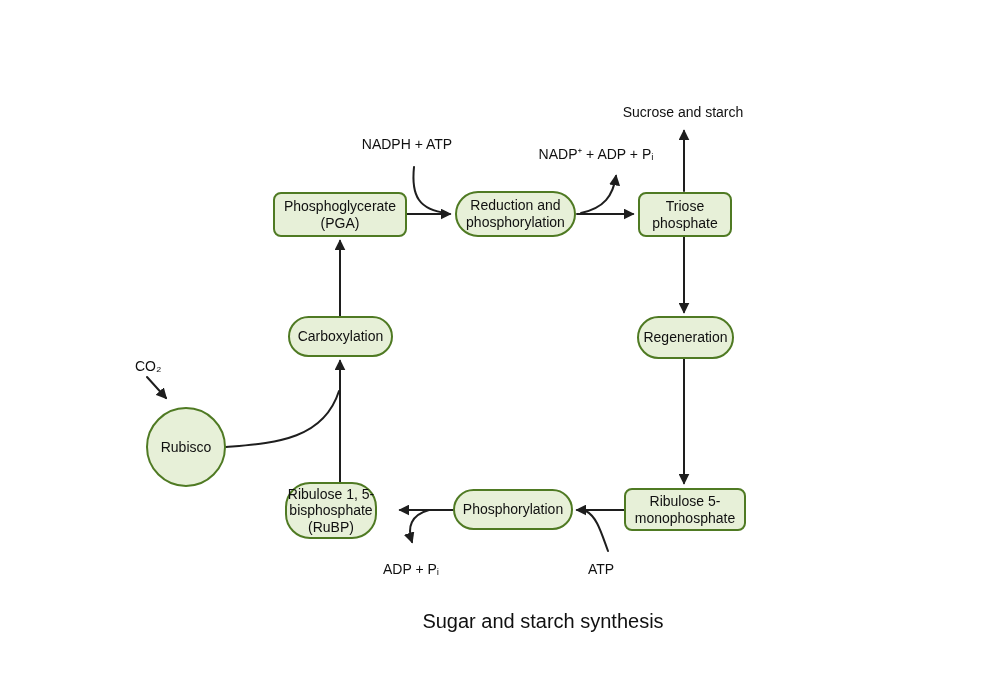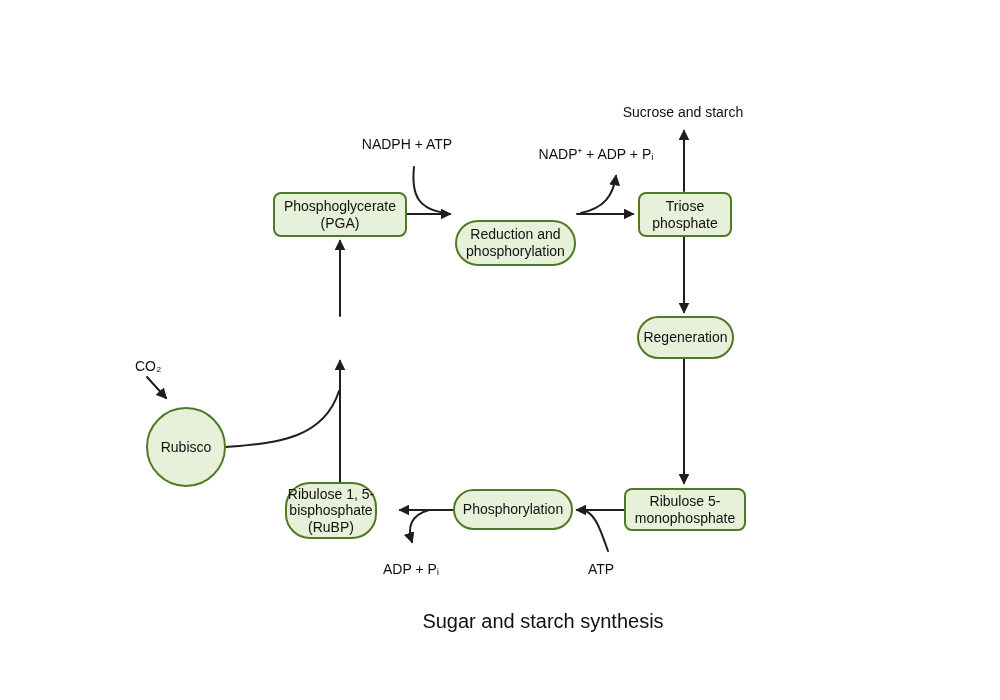--- a/index.html
+++ b/index.html
@@ -61,30 +61,33 @@
     <path class="edge" d="M 581 213 C 604 208 613 196 616 176" marker-end="url(#ah)"></path>
     <path class="edge" d="M 429 510 C 411 515 407 527 412 542" marker-end="url(#ah)"></path>
     <path class="edge" d="M 608 551 C 601 532 597 517 586 511"></path>
   </svg>
 
   <div class="node rect" style="left:273px;top:192px;width:134px;height:45px;">
     <div class="nl">Phosphoglycerate</div>
     <div class="nl">(PGA)</div>
   </div>
 
-  <div class="node pill" style="left:455px;top:191px;width:121px;height:46px;margin-top:29px;">
+  <div class="node pill" style="left:455px;top:191px;width:121px;height:46px;">
     <div class="nl">Reduction and</div>
     <div class="nl">phosphorylation</div>
   </div>
 
   <div class="node rect" style="left:638px;top:192px;width:94px;height:45px;justify-content:center;">
     <div class="nl">Triose</div>
     <div class="nl">phosphate</div>
   </div>
 
+  <div class="node pill" style="left:288px;top:316px;width:105px;height:41px;">
+    <div class="nl">Carboxylation</div>
+  </div>
 
   <div class="node pill" style="left:637px;top:316px;width:97px;height:43px;">
     <div class="nl">Regeneration</div>
   </div>
 
   <div class="node circle" style="left:146px;top:407px;width:80px;height:80px;">
     <div class="nl">Rubisco</div>
   </div>
 
   <div class="node rect" style="left:285px;top:482px;width:92px;height:57px;border-radius:25px;">

